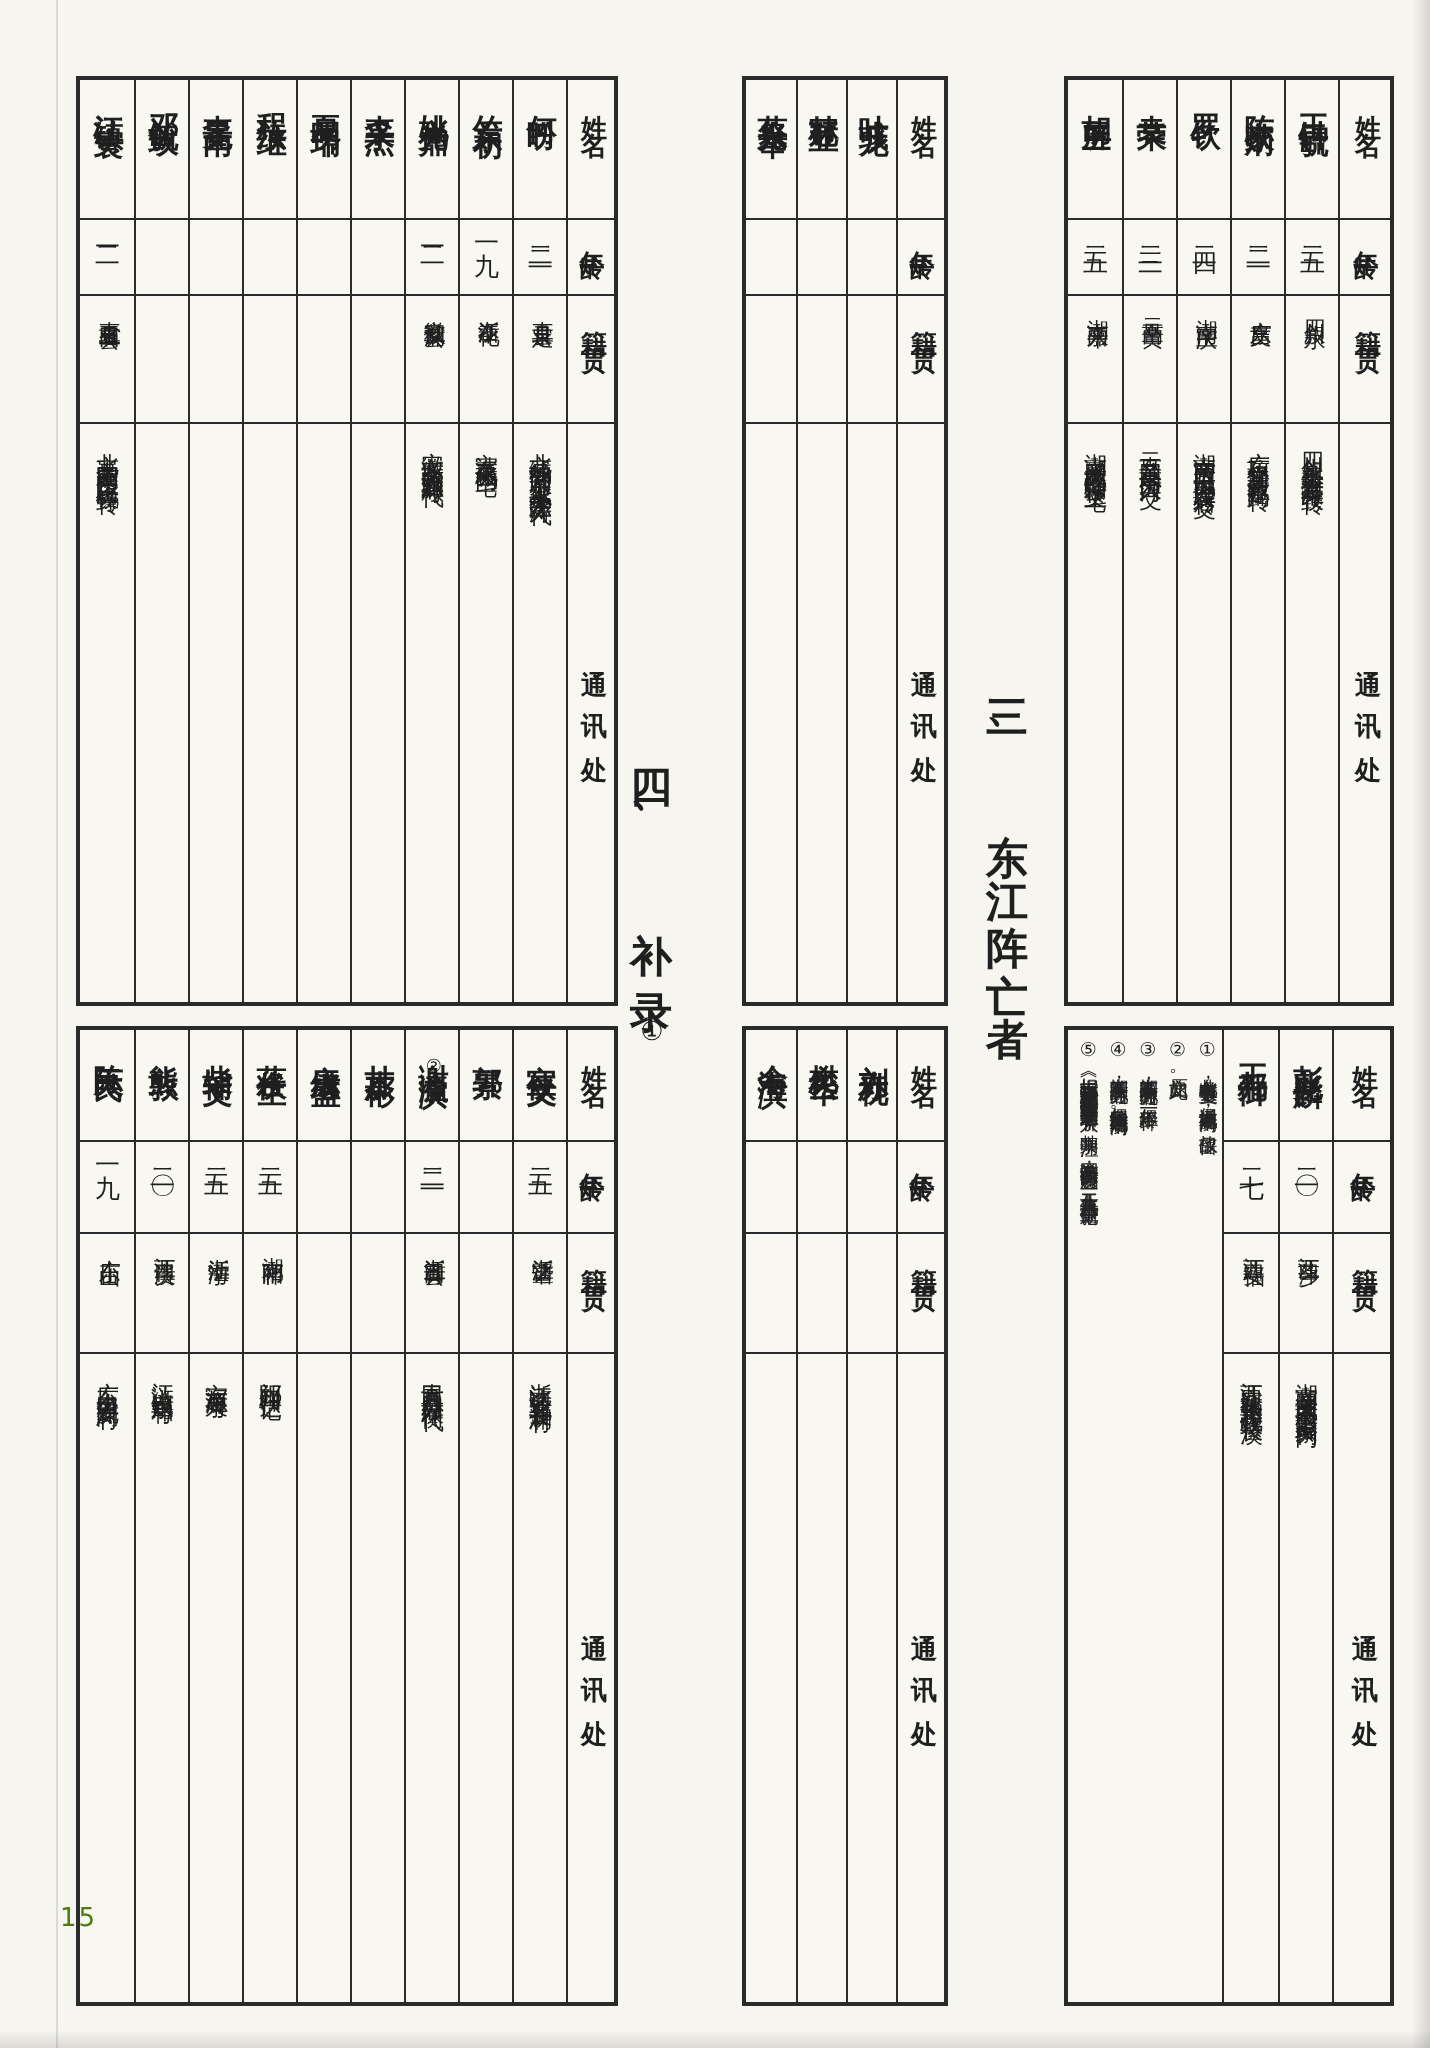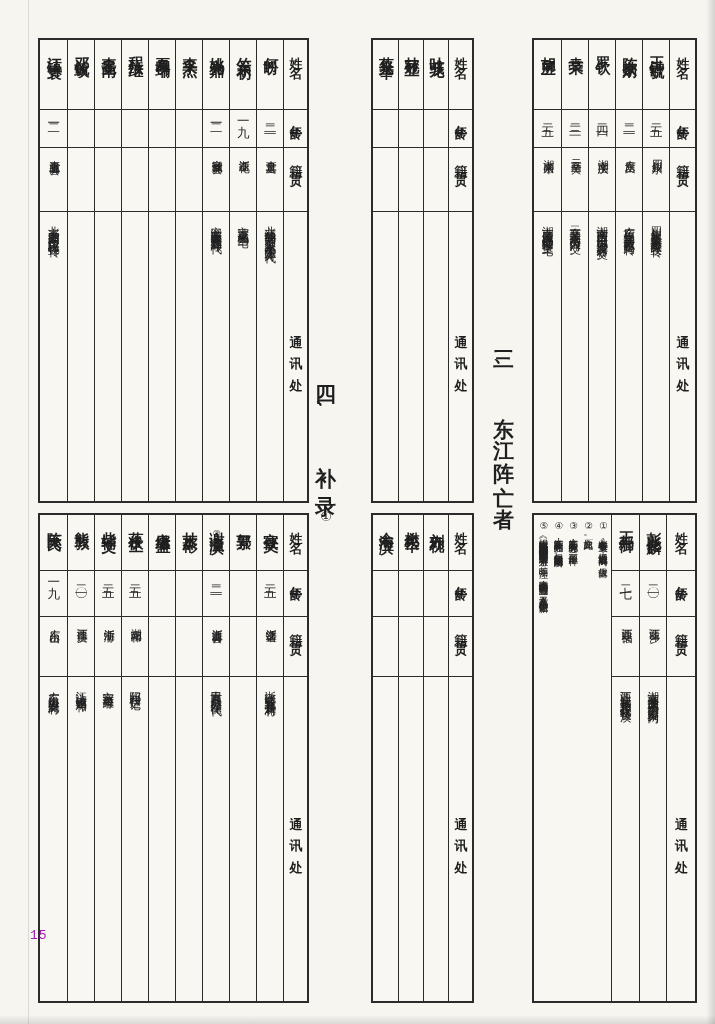--- a/index.html
+++ b/index.html
@@ -50,21 +50,21 @@
   .note { font-size:9.5px; line-height:1.25; letter-spacing:0.5px; margin-left:3px; color:#242424; }
 
   .title-col { display:flex; justify-content:center; }
   .tc-east { width:58px; }
   .tc-supp { width:32px; margin-right:30px; }
   .title-text { writing-mode:vertical-rl; text-orientation:upright; font-size:21px; font-weight:600; line-height:1; }
   .tt-east { letter-spacing:23px; padding-top:295px; }
   .tt-supp { letter-spacing:30px; padding-top:330px; }
   .title-ref { font-size:13px; letter-spacing:0; font-weight:400; }
 
-  .page-num { position:absolute; left:30px; top:928px; font-size:13px; letter-spacing:1px; color:#a21caf;font-family:Liberation Mono, monospace; }
+  .page-num { position:absolute; left:30px; top:952px; font-size:13px; letter-spacing:1px; color:#4d7c0f; }
 
   .crease-left { position:absolute; left:28px; top:0; width:1px; height:100%; background:rgba(110,110,110,0.20); }
   .edge-right { position:absolute; right:0; top:0; width:9px; height:100%; background:linear-gradient(to left, rgba(90,90,90,0.22), rgba(90,90,90,0)); }
   .edge-bottom { position:absolute; left:0; bottom:0; width:100%; height:9px; background:linear-gradient(to top, rgba(90,90,90,0.18), rgba(90,90,90,0)); }
 </style>
 </head>
 <body>
 
 <div class="page">
   <div class="crease-left"></div>

